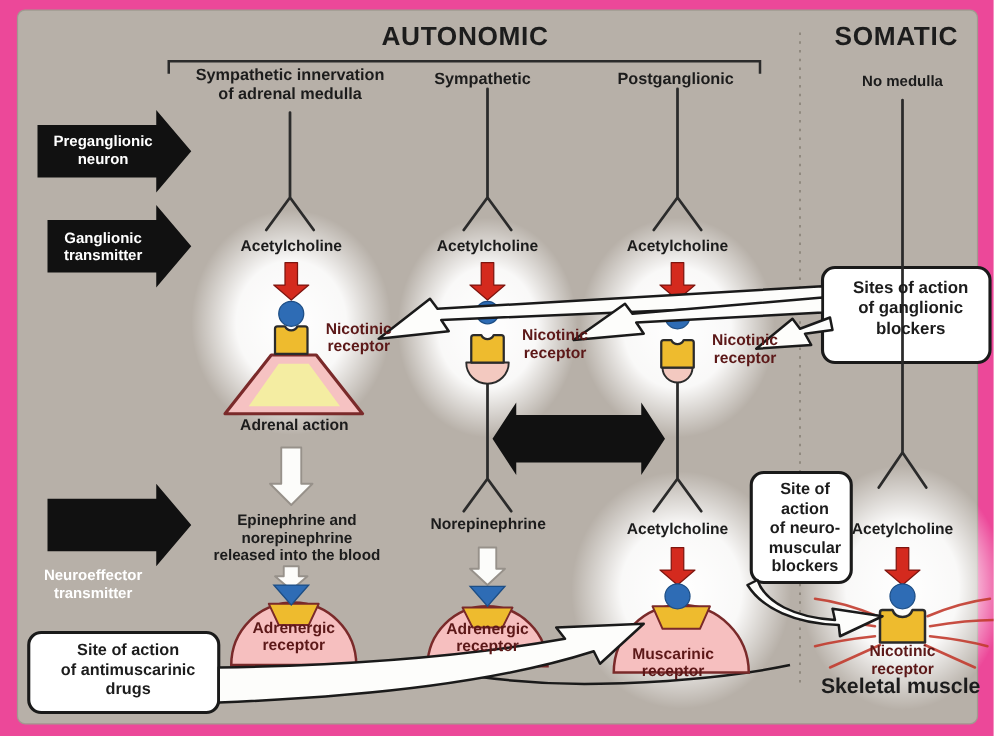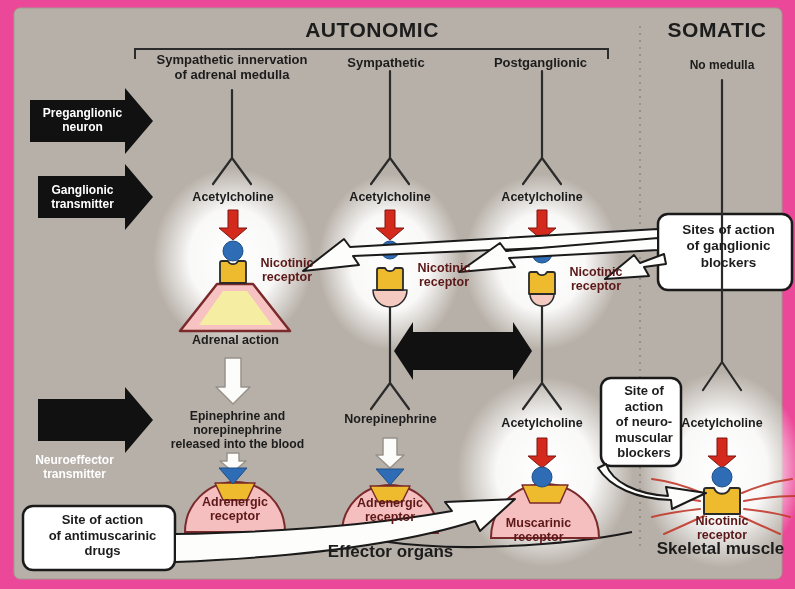--- a/index.html
+++ b/index.html
@@ -171,21 +171,20 @@
 released into the blood</div>
 <div class="lbl" style="left:318px;top:412px;width:145px;">Norepinephrine</div>
 
 <div class="lbl maroon" style="left:184px;top:495px;width:102px;">Adrenergic
 receptor</div>
 <div class="lbl maroon" style="left:339px;top:496px;width:102px;">Adrenergic
 receptor</div>
 <div class="lbl maroon" style="left:494px;top:516px;width:89px;">Muscarinic
 receptor</div>
 
-<div class="lbl huge" style="left:298px;top:542px;width:185px;">Effector organs</div>
 <div class="lbl huge" style="left:628px;top:539px;width:185px;">Skeletal muscle</div>
 
 <div class="lbl left" style="left:671px;top:222px;width:115px;font-size:13.5px;line-height:1.22;">Sites of action
 of ganglionic
 blockers</div>
 <div class="lbl left" style="left:609px;top:383px;width:70px;font-size:13px;line-height:1.2;">Site of
 action
 of neuro-
 muscular
 blockers</div>

